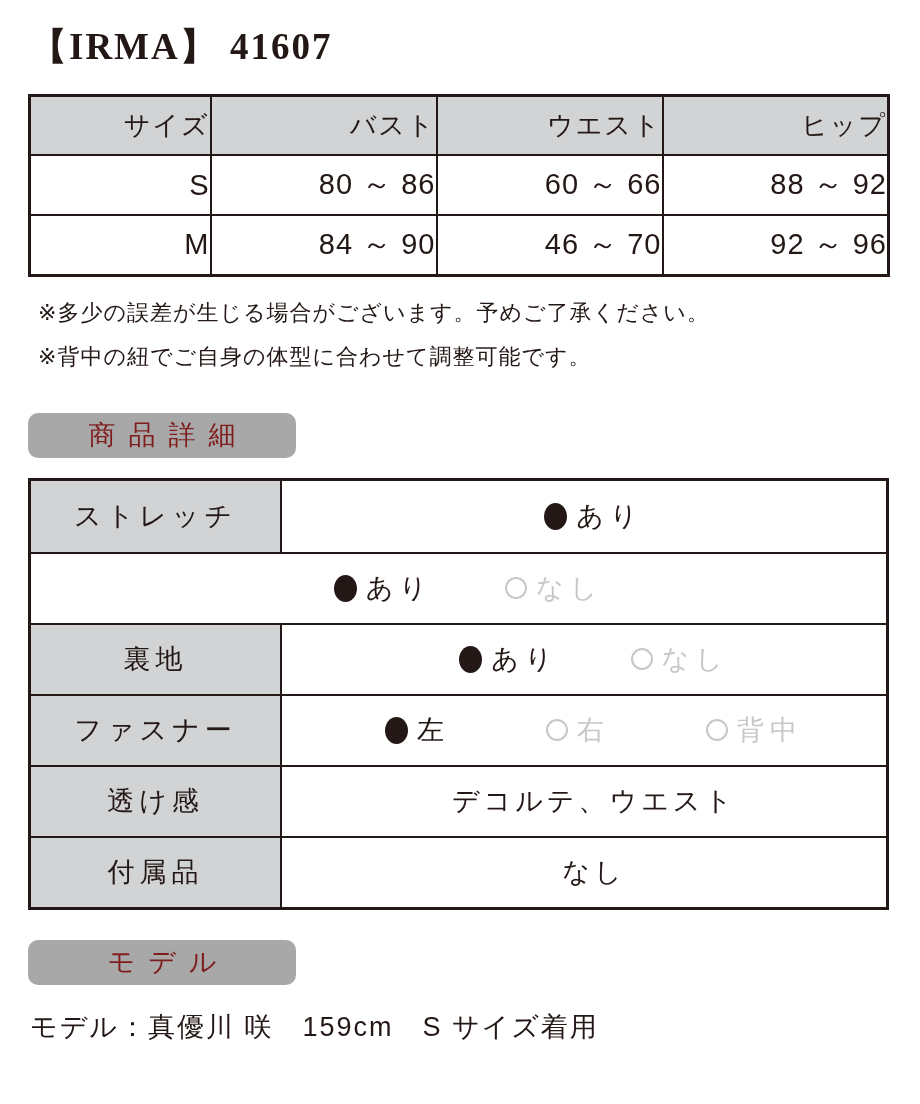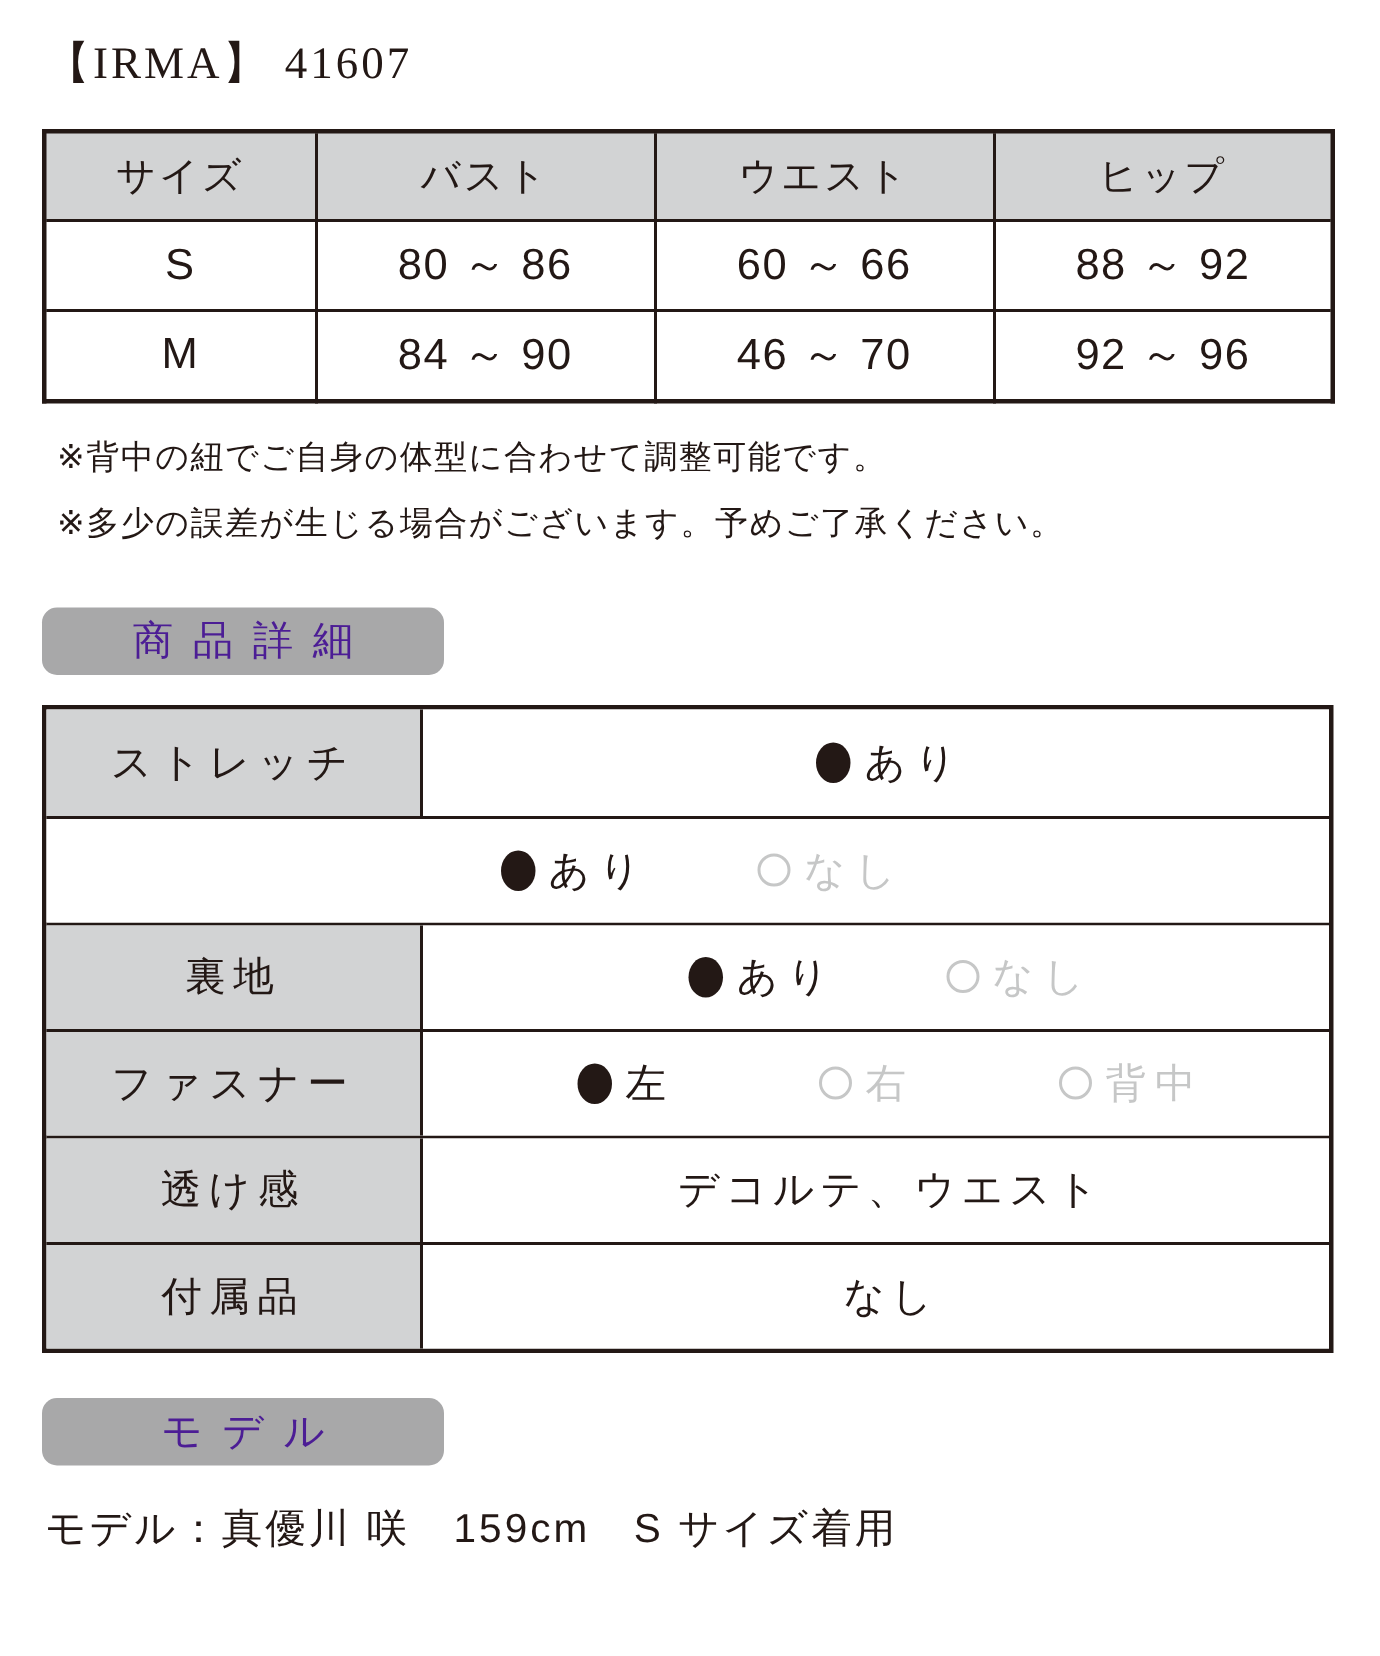--- a/index.html
+++ b/index.html
@@ -14,38 +14,38 @@
     width:920px;height:1104px;
     font-family:"Liberation Sans","DejaVu Sans",sans-serif;
     color:var(--ink);
     overflow:hidden;
   }
   .page{padding:26px 0 0 28px;width:920px;}
 
   
   .page-title{
     font-family:"Liberation Serif","DejaVu Serif",serif;
-    font-size:30px;
-    font-weight:400;
+    font-size:37px;
+    font-weight:700;
     letter-spacing:2px;
     line-height:1.15;
     margin-left:2px;
   }
 
   
   table.size-table{
     margin-top:25px;
     border-collapse:collapse;
     table-layout:fixed;
     width:861px;
     border:3px solid var(--ink);
   }
   table.size-table th, table.size-table td{
     border:2px solid var(--ink);
-    text-align:center;
+    text-align:right;
     vertical-align:middle;
   }
   table.size-table th{
     background:var(--cell-gray);
     height:60px;
     font-size:26px;
     font-weight:normal;
     letter-spacing:2px;
   }
   table.size-table td{
@@ -65,21 +65,21 @@
     line-height:28px;
   }
   .note-line + .note-line{margin-top:16px;}
 
   
   .section-badge{
     margin-top:42px;
     width:268px;height:45px;
     background:var(--badge-gray);
     border-radius:10px;
-    color:#4c1d95;
+    color:#7f1d1d;
     font-size:27px;
     letter-spacing:13px;
     padding-left:13px; 
     display:flex;align-items:center;justify-content:center;
   }
   .section-badge.model{margin-top:30px;}
 
   
   .details-table{
     margin-top:20px;
@@ -165,22 +165,22 @@
       <tr>
         <td>M</td>
         <td>84 ～ 90</td>
         <td>46 ～ 70</td>
         <td>92 ～ 96</td>
       </tr>
     </tbody>
   </table>
 
   <div class="notes">
+    <div class="note-line">※多少の誤差が生じる場合がございます。予めご了承ください。</div>
     <div class="note-line">※背中の紐でご自身の体型に合わせて調整可能です。</div>
-    <div class="note-line">※多少の誤差が生じる場合がございます。予めご了承ください。</div>
   </div>
 
   <div class="section-badge">商品詳細</div>
 
   <div class="details-table">
 
     <div class="detail-row">
       <div class="detail-label">ストレッチ</div>
       <div class="detail-value opts2">
         <span class="opt sel">

